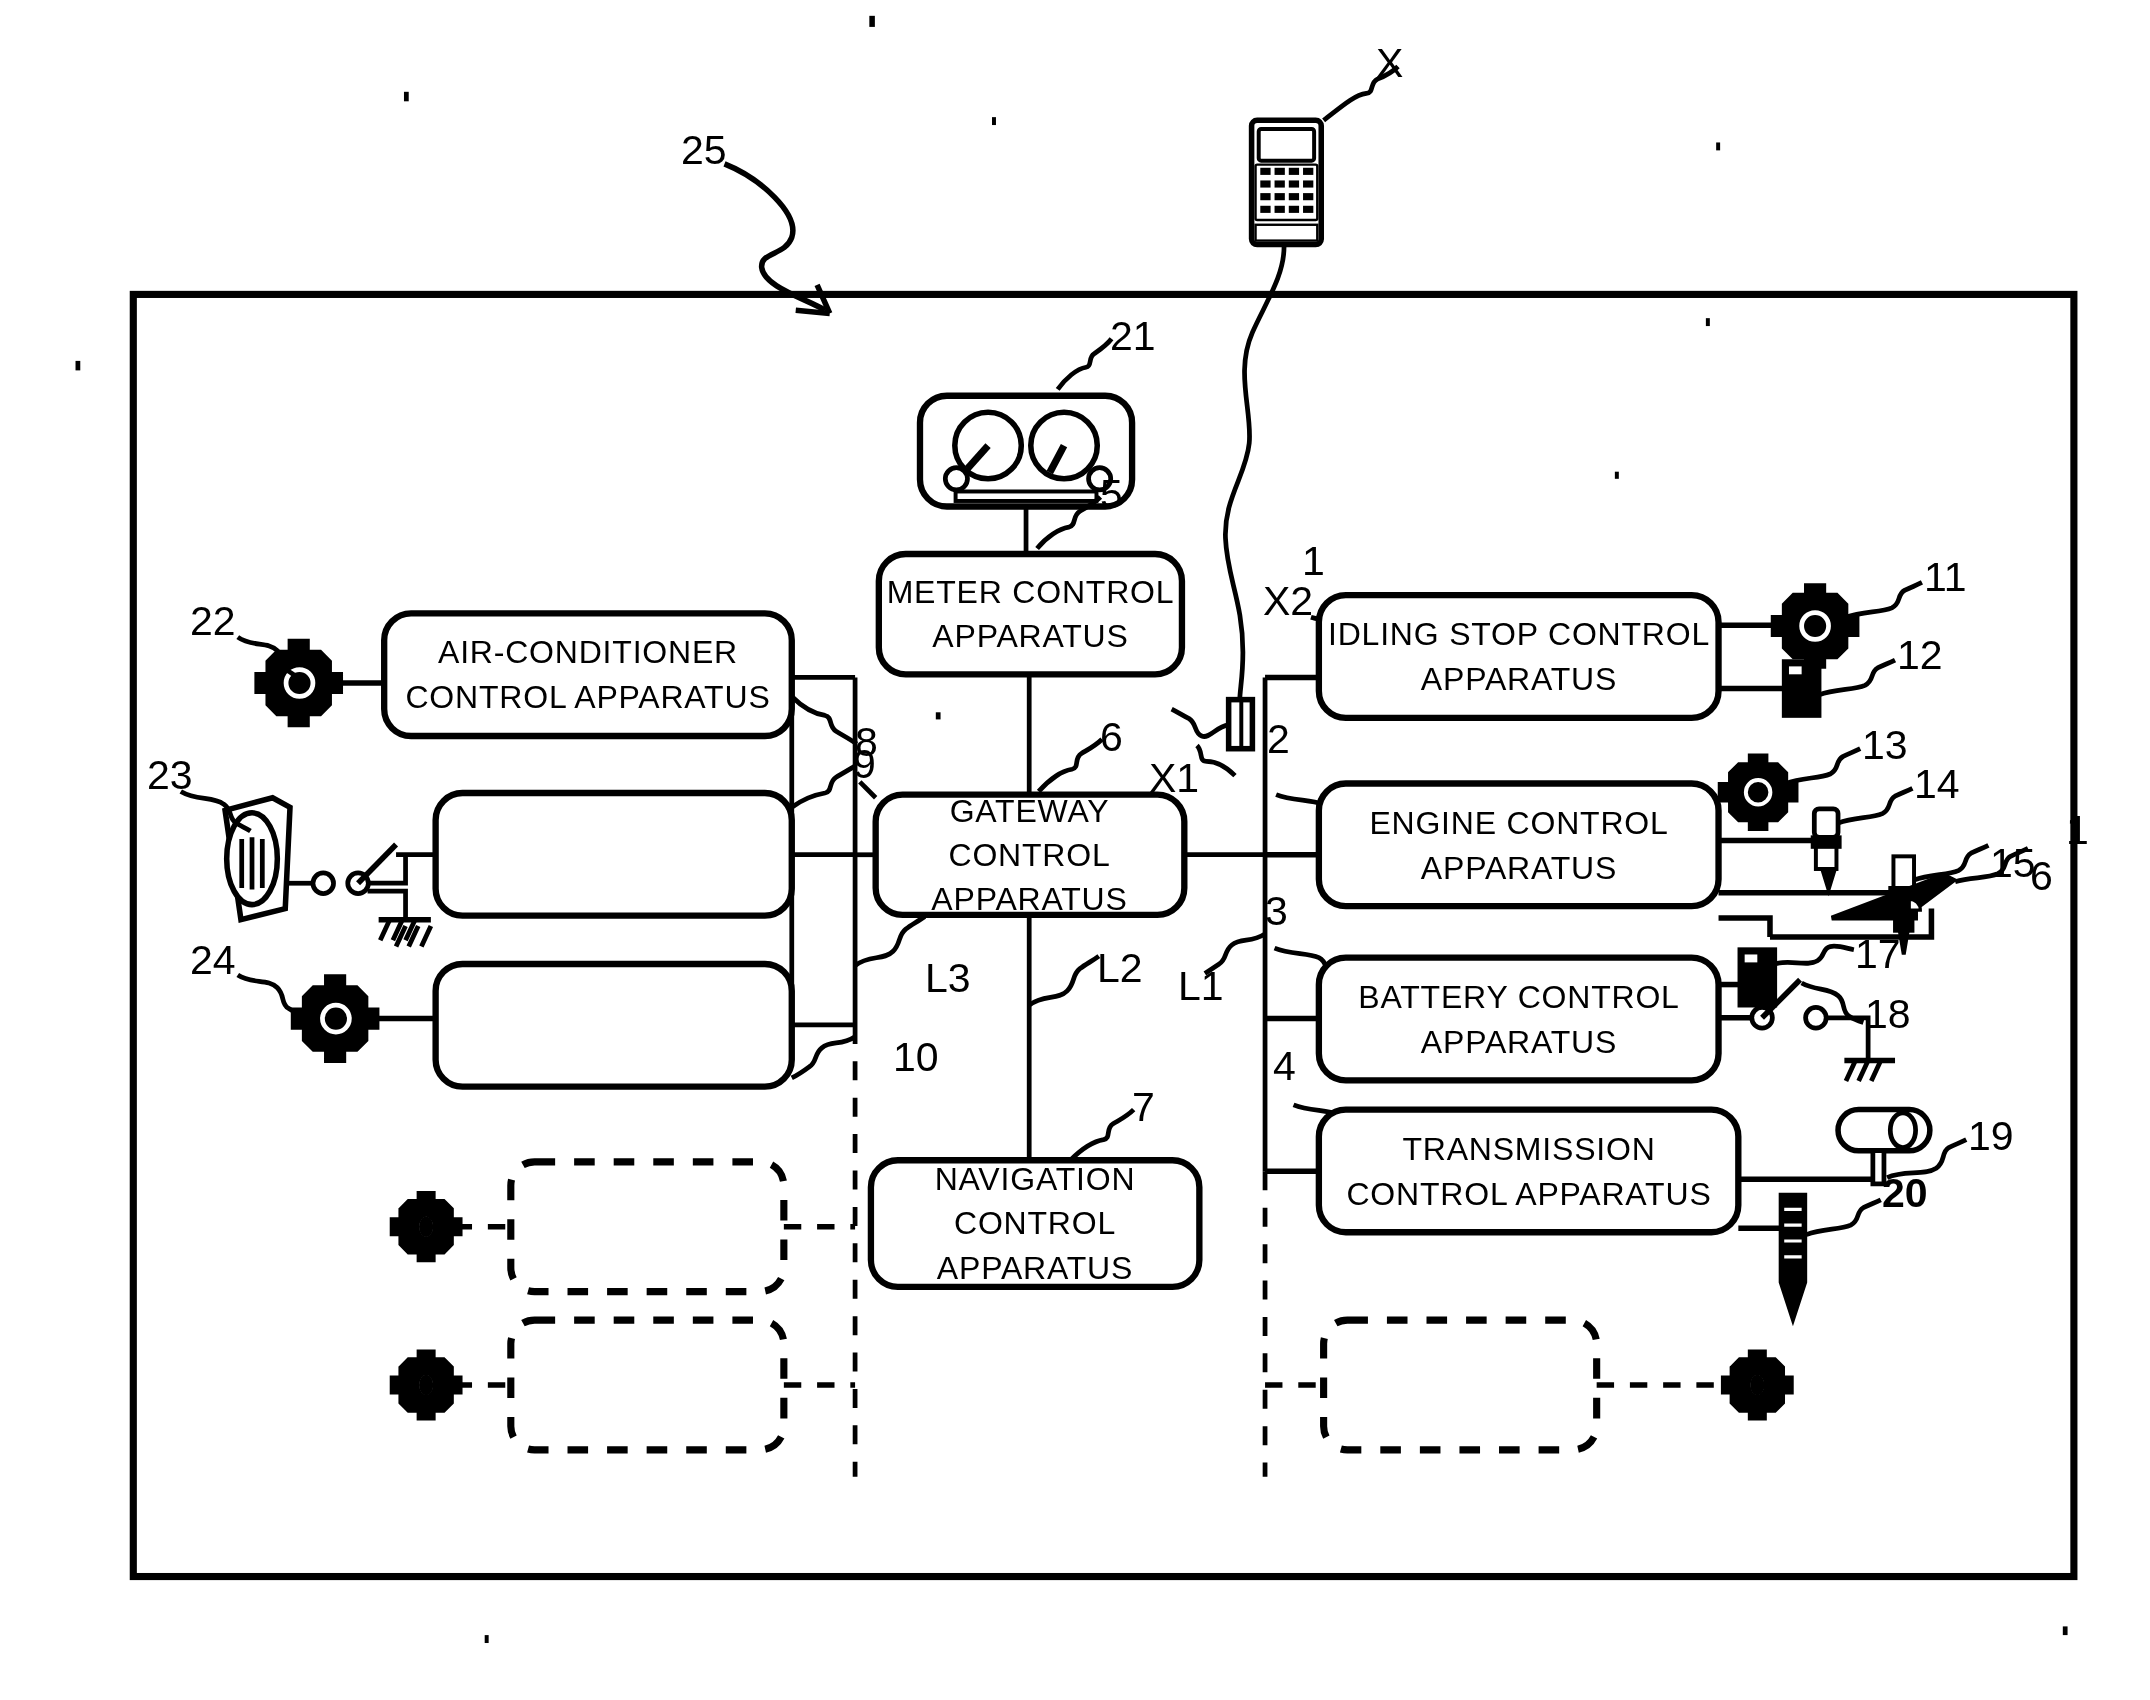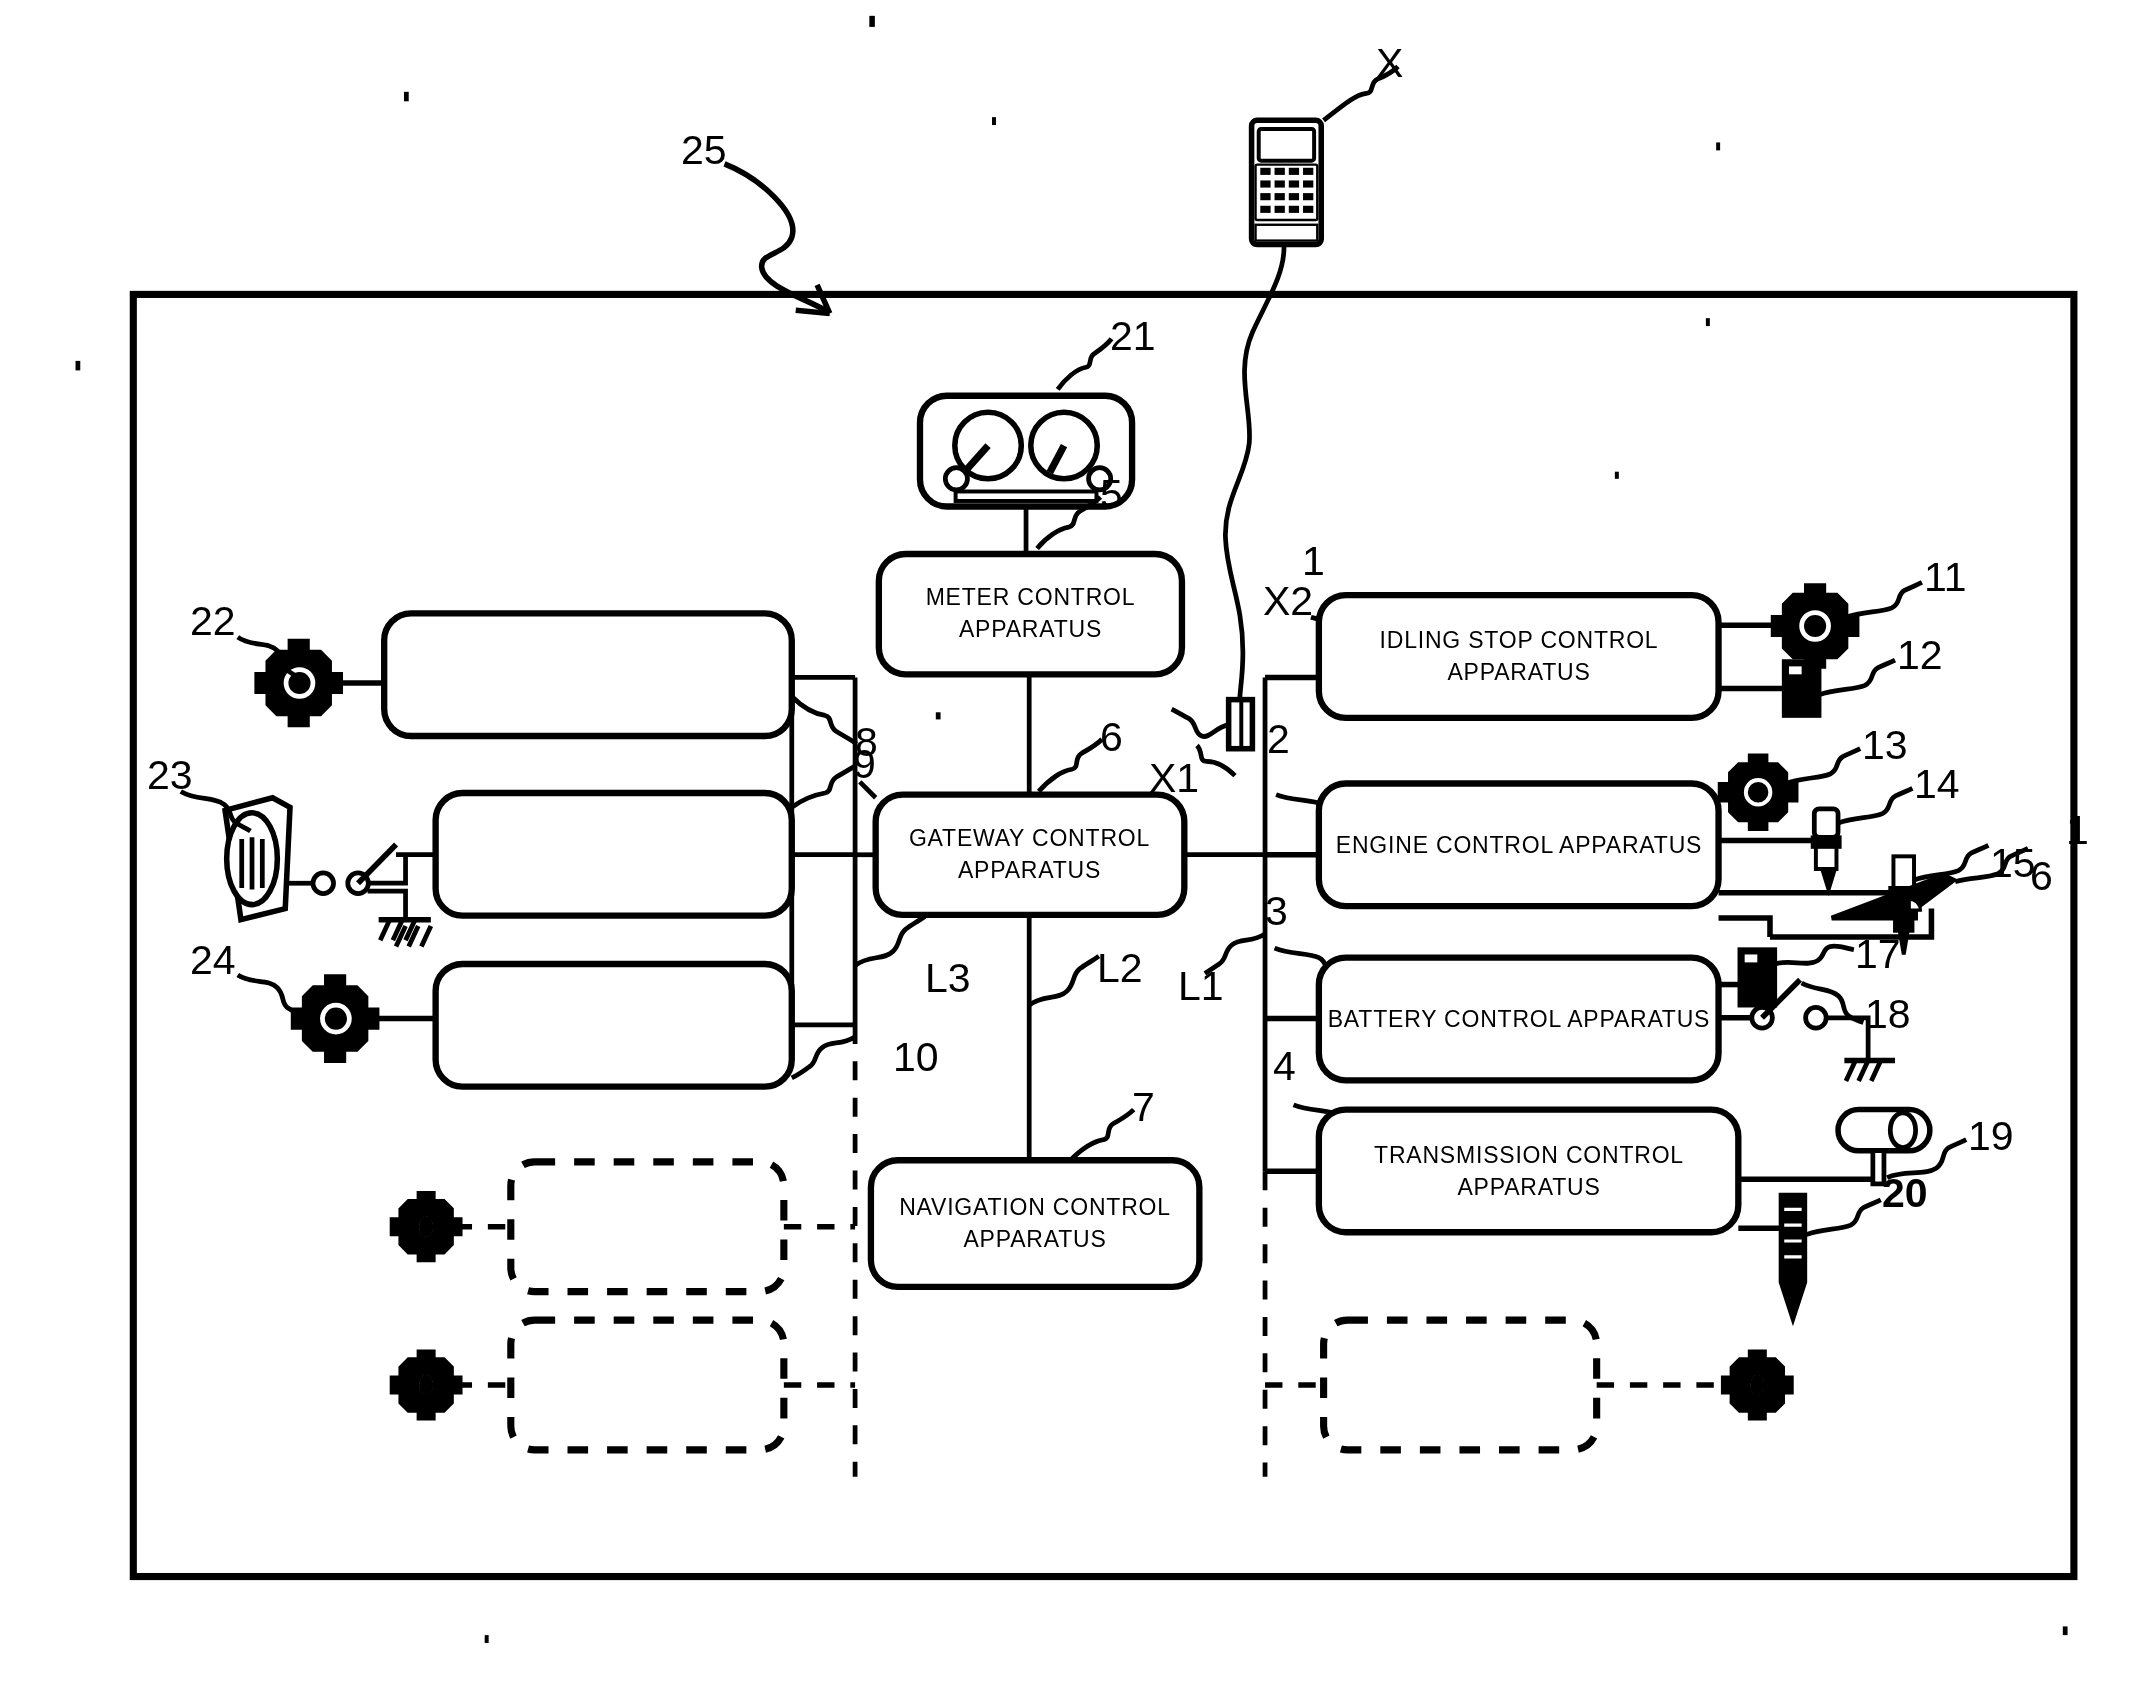--- a/index.html
+++ b/index.html
@@ -8,21 +8,21 @@
   #stage svg{position:absolute;left:0;top:0;width:2151px;height:1700px;}
 
   .boxlabel{
     position:absolute;
     display:flex;
     align-items:center;
     justify-content:center;
     text-align:center;
     font-family:"Liberation Sans",sans-serif;
     font-weight:400;
-    font-size:23px;
+    font-size:32px;
     letter-spacing:0.8px;
     line-height:1.38;
     color:#000;
     pointer-events:none;
   }
   .refnum{
     position:absolute;
     font-family:"Liberation Sans",sans-serif;
     font-size:41px;
     font-weight:400;
@@ -317,20 +317,21 @@
 
     </g>
   </svg>
 
   <div class="boxlabel" style="left:879px;top:554px;width:303px;height:120px;">METER CONTROL APPARATUS</div>
 
   <div class="boxlabel" style="left:875px;top:795px;width:309px;height:120px;">GATEWAY CONTROL APPARATUS</div>
 
   <div class="boxlabel" style="left:871px;top:1160px;width:328px;height:127px;">NAVIGATION CONTROL APPARATUS</div>
 
+  <div class="boxlabel" style="left:384px;top:613px;width:408px;height:123px;">AIR-CONDITIONER CONTROL APPARATUS</div>
 
 
 
   <div class="boxlabel" style="left:1319px;top:595px;width:400px;height:123px;">IDLING STOP CONTROL APPARATUS</div>
 
   <div class="boxlabel" style="left:1319px;top:784px;width:400px;height:123px;">ENGINE CONTROL APPARATUS</div>
 
   <div class="boxlabel" style="left:1319px;top:958px;width:400px;height:123px;">BATTERY CONTROL APPARATUS</div>
 
   <div class="boxlabel" style="left:1319px;top:1110px;width:420px;height:123px;">TRANSMISSION CONTROL APPARATUS</div>

